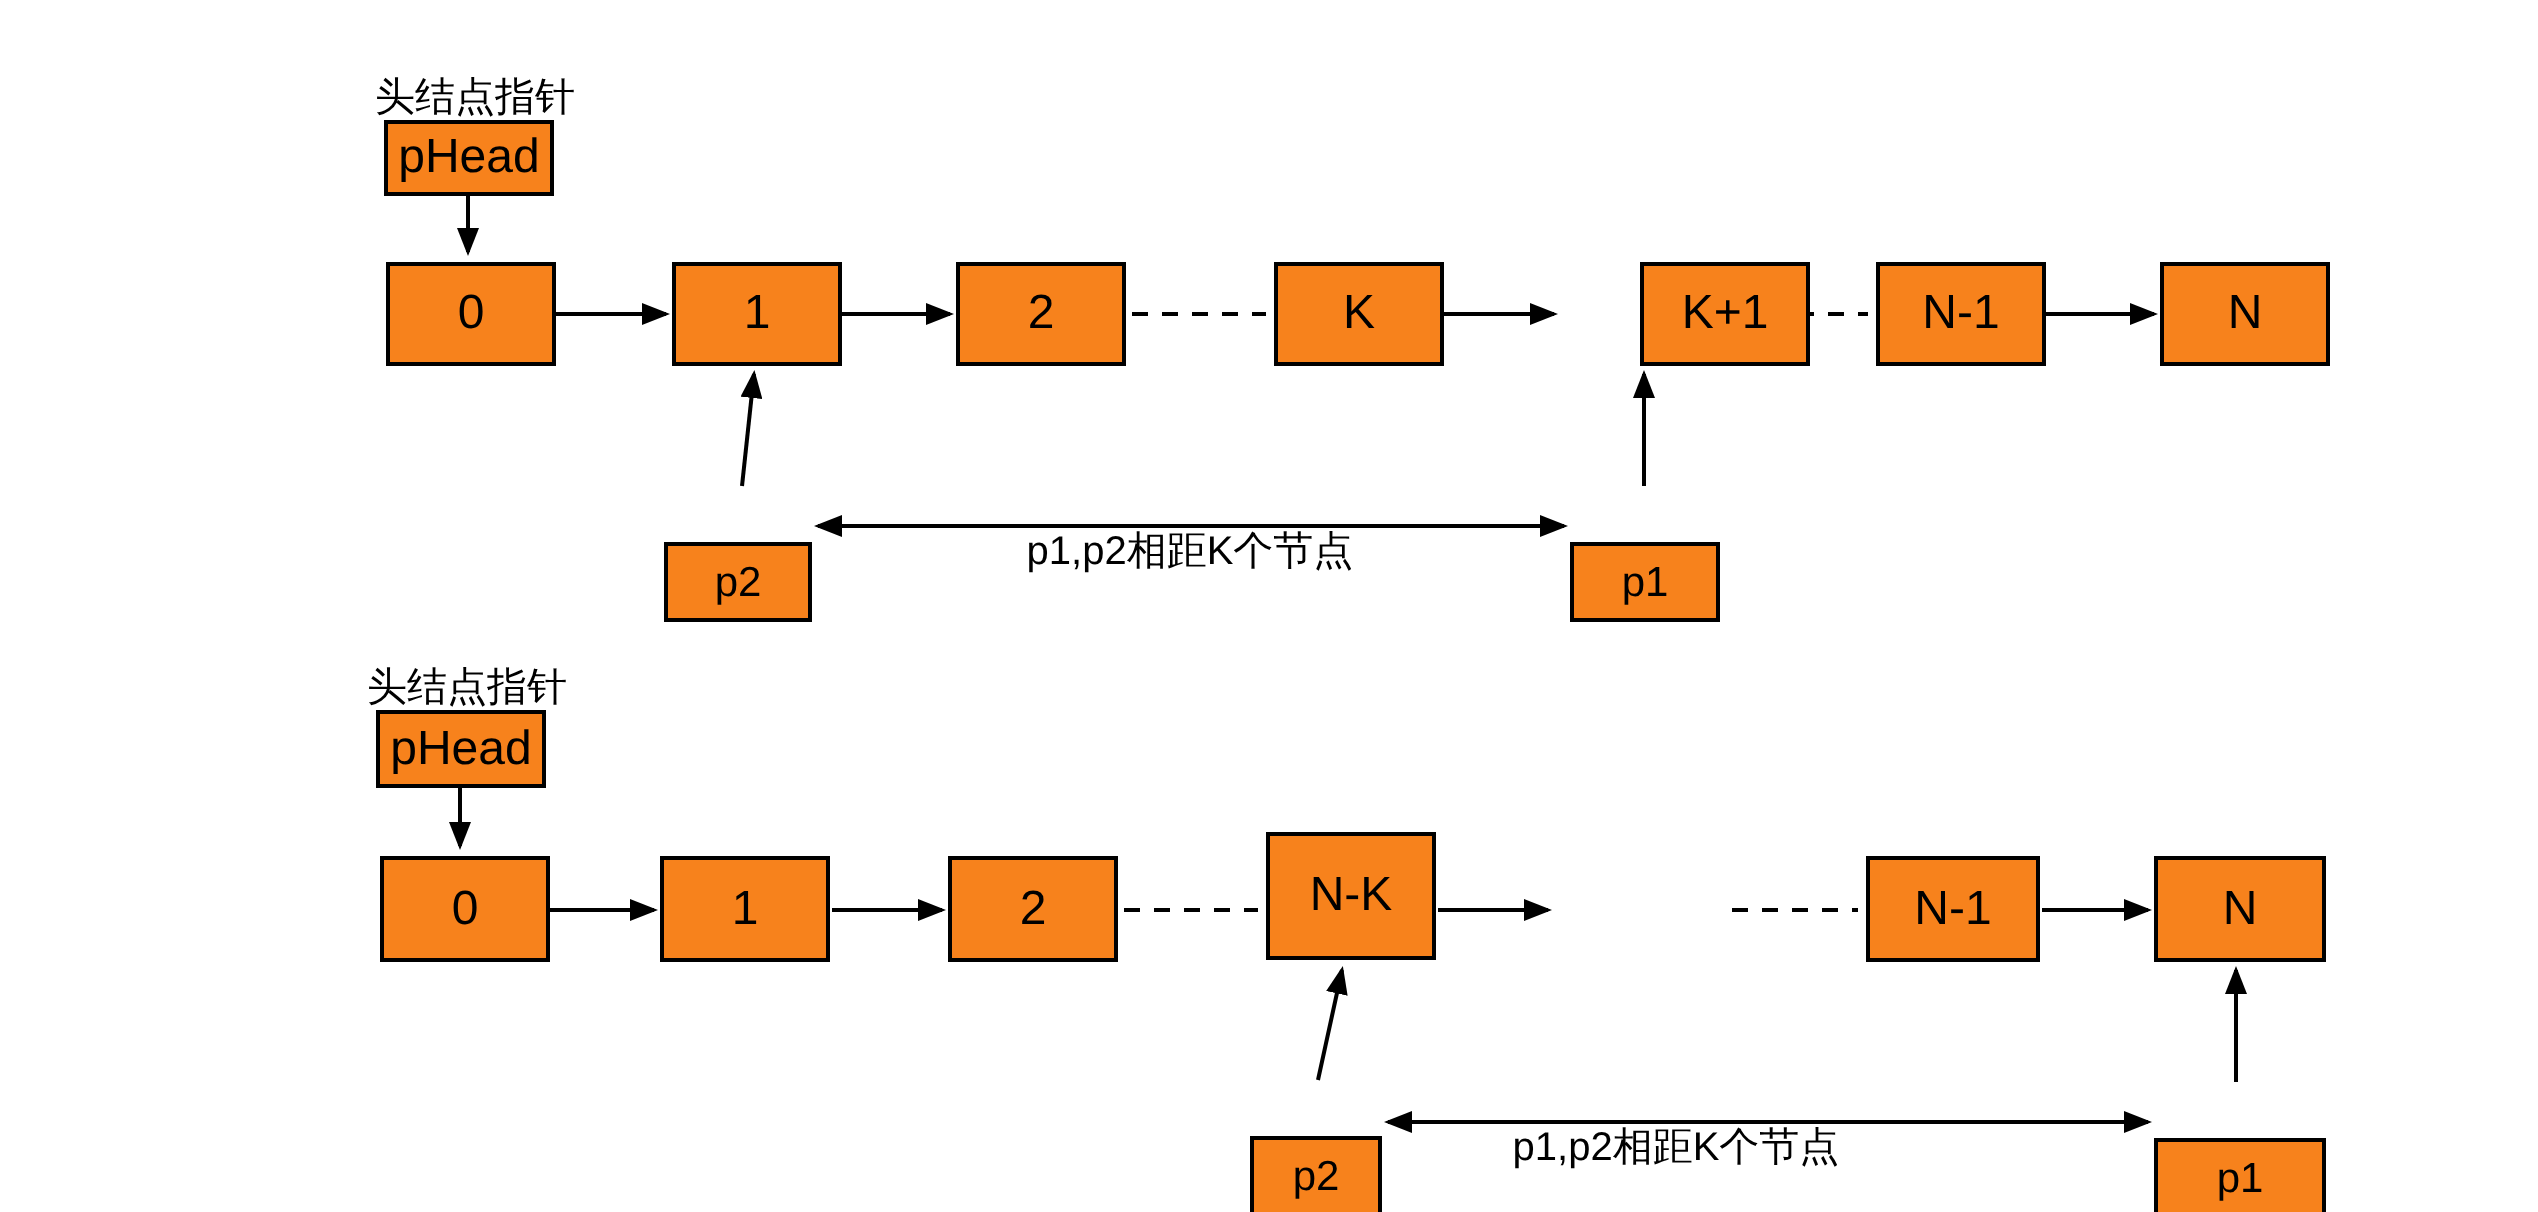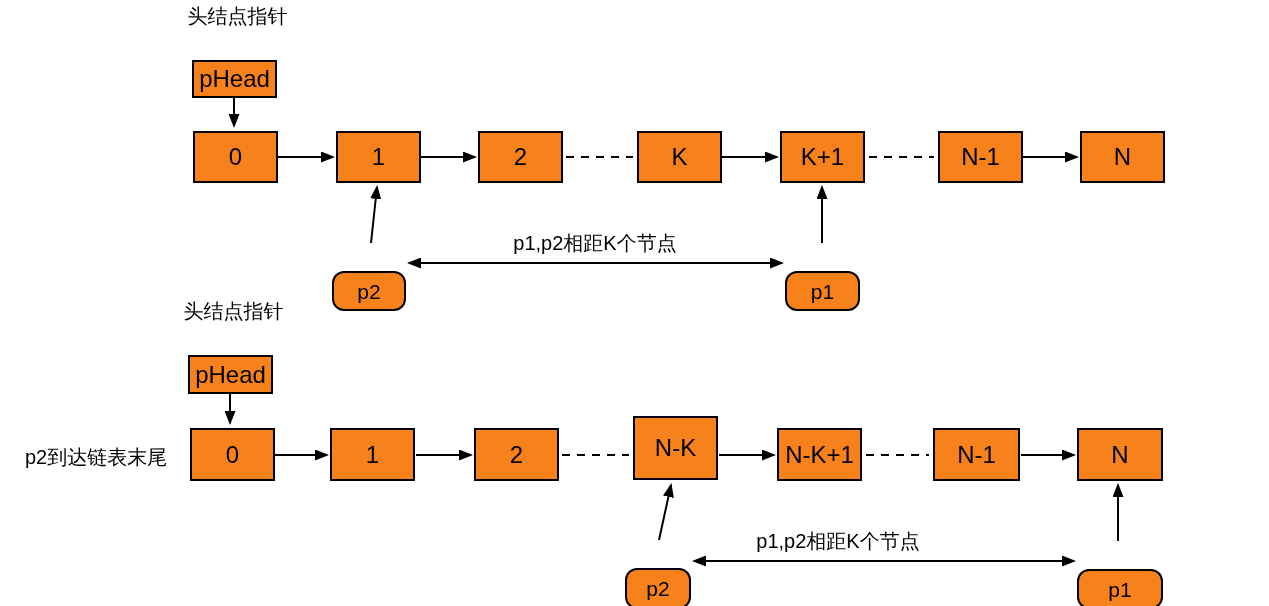--- a/index.html
+++ b/index.html
@@ -46,26 +46,26 @@
     font-size: 22px;
     line-height: 1;
     margin-top: 28px;
   }
   .phead {
     width: 85px; height: 38px;
     font-size: 24px;
   }
   .pointer {
     font-size: 21px;
-    border-radius: 12px;
   }
   .caption {
     position: absolute;
     font-size: 20px;
     white-space: nowrap;
+    margin-top: 32px;
   }
   .centered { text-align: center; }
 </style>
 </head>
 <body>
 
 <div id="canvas">
 
   <svg id="arrow-layer" viewBox="0 0 1269 606" xmlns="http://www.w3.org/2000/svg">
     <defs>
@@ -106,40 +106,38 @@
 
   <div class="caption centered" style="left:180px; top:3px; width:115px;">头结点指针</div>
 
   <div class="small-box phead" style="left:192px; top:32px;">pHead</div>
 
 
   <div class="node" style="left:193px; top:131px;">0</div>
   <div class="node" style="left:336px; top:131px;">1</div>
   <div class="node" style="left:478px; top:131px;">2</div>
   <div class="node" style="left:637px; top:131px;">K</div>
-  <div class="node" style="left:780px; top:131px;">K+1</div>
+  <div class="node" style="left:820px; top:131px;">K+1</div>
   <div class="node" style="left:938px; top:131px;">N-1</div>
   <div class="node" style="left:1080px; top:131px;">N</div>
 
   <div class="small-box pointer" style="left:332px; top:243px; width:74px; height:40px;">p2</div>
   <div class="small-box pointer" style="left:785px; top:243px; width:75px; height:40px;">p1</div>
 
   <div class="caption centered" style="left:445px; top:230px; width:300px;">p1,p2相距K个节点</div>
 
   <div class="caption centered" style="left:176px; top:298px; width:115px;">头结点指针</div>
 
   <div class="small-box phead" style="left:188px; top:327px; height:39px;">pHead</div>
 
-  <div class="caption" style="left:25px; top:444px;">p2到达链表末尾</div>
 
   <div class="node" style="left:190px; top:428px; height:53px;">0</div>
   <div class="node" style="left:330px; top:428px; height:53px;">1</div>
   <div class="node" style="left:474px; top:428px; height:53px;">2</div>
   <div class="node" style="left:633px; top:416px; height:64px;">N-K</div>
-  <div class="node" style="left:777px; top:428px; height:53px;">N-K+1</div>
   <div class="node" style="left:933px; top:428px; height:53px; width:87px;">N-1</div>
   <div class="node" style="left:1077px; top:428px; height:53px; width:86px;">N</div>
 
   <div class="small-box pointer" style="left:625px; top:540px; width:66px; height:41px;">p2</div>
   <div class="small-box pointer" style="left:1077px; top:541px; width:86px; height:40px;">p1</div>
 
   <div class="caption centered" style="left:688px; top:528px; width:300px;">p1,p2相距K个节点</div>
 
 </div>
 

